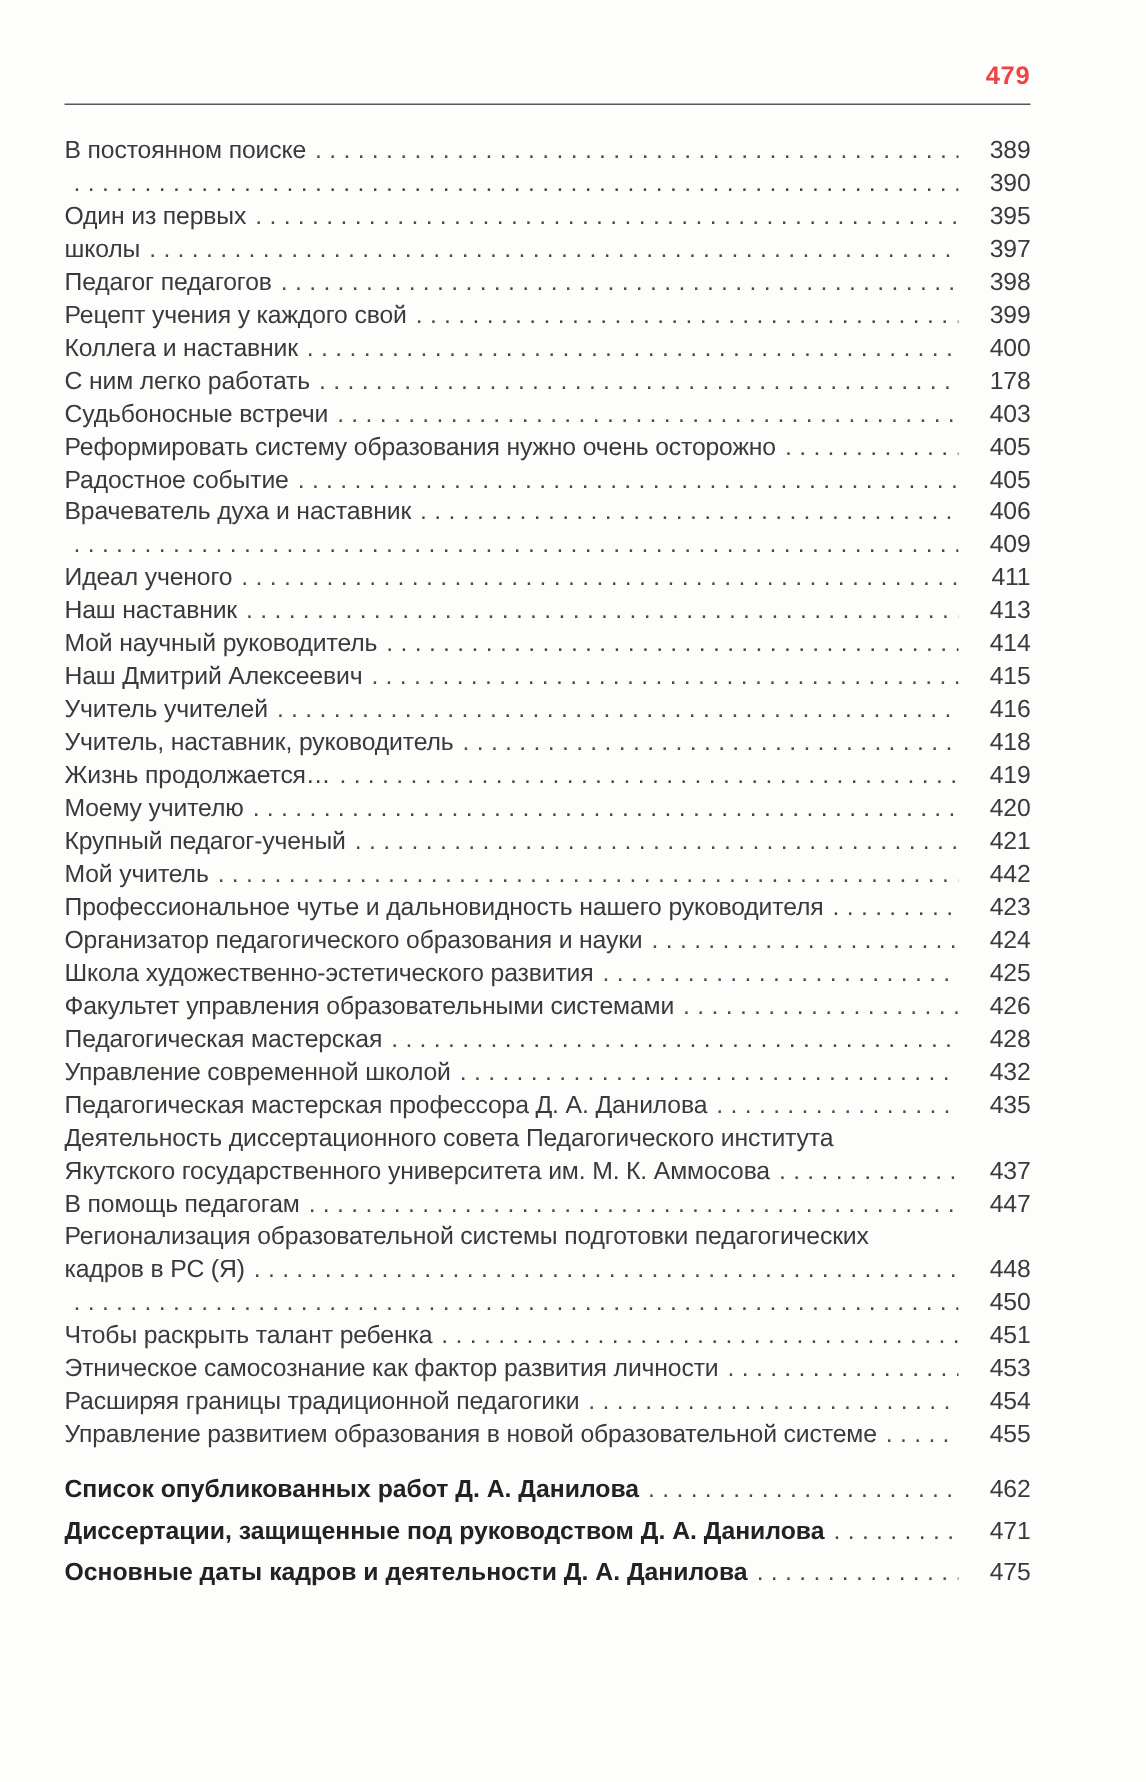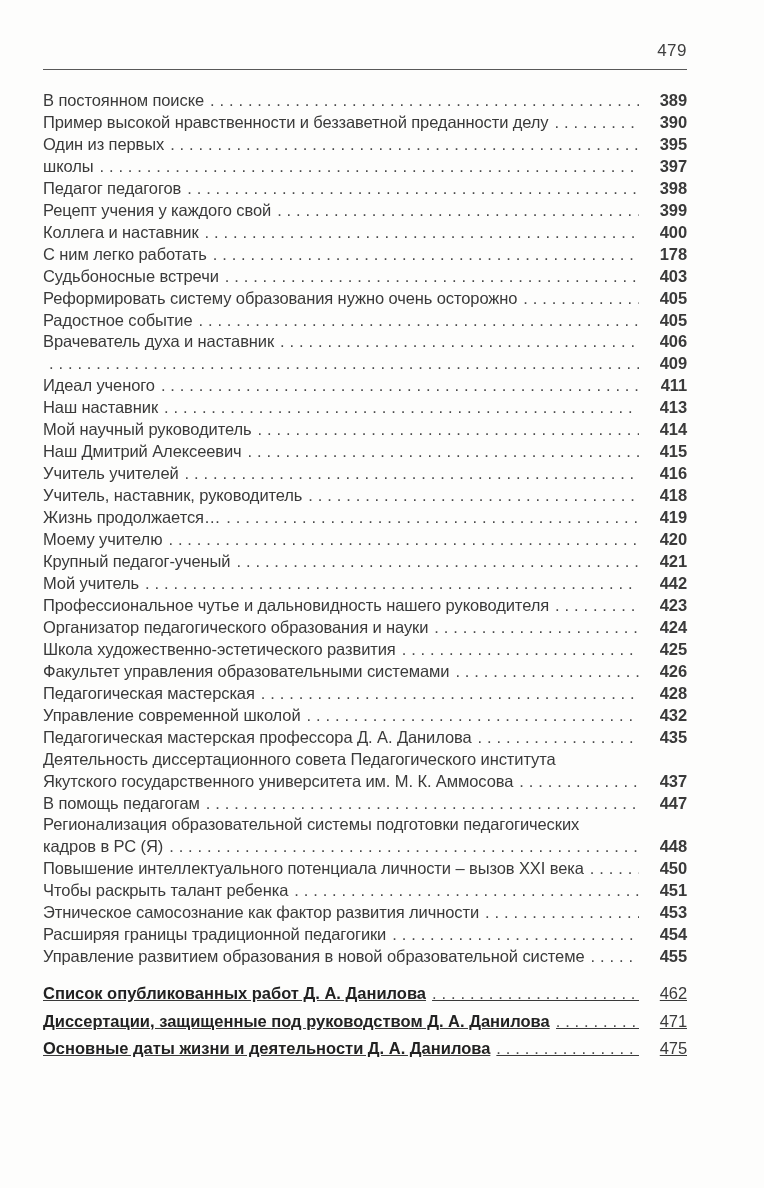--- a/index.html
+++ b/index.html
@@ -15,22 +15,23 @@
     background: #fdfdfc;
     padding: 40px 77px 0 43px;
     font-family: "Liberation Sans", "DejaVu Sans", sans-serif;
     color: #3a3a3a;
     overflow: hidden;
   }
   .header {
     text-align: right;
     font-size: 17px;
     line-height: 22px;
-    color: #404040;
+    color: #ef4444;
     letter-spacing: 0.5px;
+    font-weight: bold;
   }
   .rule {
     border: none;
     border-top: 1.6px solid #585858;
     margin: 7px 0 0 0;
     width: 100%;
   }
   .toc {
     margin-top: 20px;
     font-size: 16.5px;
@@ -53,29 +54,28 @@
     white-space: nowrap;
     margin-left: 6px;
     color: #4a4a4a;
     word-spacing: 0.5px;
   }
   .row .pagenum {
     flex: 0 0 auto;
     width: 48px;
     text-align: right;
     color: #3a3a3a;
-    font-weight: 700;
+    font-weight: 400;
   }
   .bold-section {
     margin-top: 14px;
   }
   .bold-section .row {
     line-height: 22px;
     margin-bottom: 5.5px;
-    text-decoration: underline;
   }
   .bold-section .row .title {
     font-weight: 700;
     color: #222222;
     letter-spacing: 0;
   }
   .bold-section .row .pagenum {
     font-weight: 400;
   }
 </style>
@@ -87,21 +87,20 @@
     <span class="page-number">479</span>
   </div>
   <hr class="rule">
   <div id="toc" class="toc">
       <div class="row">
         <span class="title">В постоянном поиске</span>
         <span class="dots">. . . . . . . . . . . . . . . . . . . . . . . . . . . . . . . . . . . . . . . . . . . . . . . . . . . . . . . . . . . . . . . . . . . . . . . . . . . . . . . . . . . . . . . . . . . . . . . . . . . . . . . . . . . . . . . . . . . . . . . . </span>
         <span class="pagenum">389</span>
       </div>
       <div class="row">
-        <span class="title">Пример высокой нравственности и беззаветной преданности делу</span>
         <span class="dots">. . . . . . . . . . . . . . . . . . . . . . . . . . . . . . . . . . . . . . . . . . . . . . . . . . . . . . . . . . . . . . . . . . . . . . . . . . . . . . . . . . . . . . . . . . . . . . . . . . . . . . . . . . . . . . . . . . . . . . . . </span>
         <span class="pagenum">390</span>
       </div>
       <div class="row">
         <span class="title">Один из первых</span>
         <span class="dots">. . . . . . . . . . . . . . . . . . . . . . . . . . . . . . . . . . . . . . . . . . . . . . . . . . . . . . . . . . . . . . . . . . . . . . . . . . . . . . . . . . . . . . . . . . . . . . . . . . . . . . . . . . . . . . . . . . . . . . . . </span>
         <span class="pagenum">395</span>
       </div>
       <div class="row">
         <span class="title">школы</span>
@@ -252,21 +251,20 @@
       </div>
       <div class="row">
         <span class="title">Регионализация образовательной системы подготовки педагогических</span>
       </div>
       <div class="row">
         <span class="title">кадров в РС (Я)</span>
         <span class="dots">. . . . . . . . . . . . . . . . . . . . . . . . . . . . . . . . . . . . . . . . . . . . . . . . . . . . . . . . . . . . . . . . . . . . . . . . . . . . . . . . . . . . . . . . . . . . . . . . . . . . . . . . . . . . . . . . . . . . . . . . </span>
         <span class="pagenum">448</span>
       </div>
       <div class="row">
-        <span class="title">Повышение интеллектуального потенциала личности – вызов XXI века</span>
         <span class="dots">. . . . . . . . . . . . . . . . . . . . . . . . . . . . . . . . . . . . . . . . . . . . . . . . . . . . . . . . . . . . . . . . . . . . . . . . . . . . . . . . . . . . . . . . . . . . . . . . . . . . . . . . . . . . . . . . . . . . . . . . </span>
         <span class="pagenum">450</span>
       </div>
       <div class="row">
         <span class="title">Чтобы раскрыть талант ребенка</span>
         <span class="dots">. . . . . . . . . . . . . . . . . . . . . . . . . . . . . . . . . . . . . . . . . . . . . . . . . . . . . . . . . . . . . . . . . . . . . . . . . . . . . . . . . . . . . . . . . . . . . . . . . . . . . . . . . . . . . . . . . . . . . . . . </span>
         <span class="pagenum">451</span>
       </div>
       <div class="row">
         <span class="title">Этническое самосознание как фактор развития личности</span>
@@ -289,18 +287,18 @@
         <span class="title">Список опубликованных работ Д. А. Данилова</span>
         <span class="dots">. . . . . . . . . . . . . . . . . . . . . . . . . . . . . . . . . . . . . . . . . . . . . . . . . . . . . . . . . . . . . . . . . . . . . . . . . . . . . . . . . . . . . . . . . . . . . . . . . . . . . . . . . . . . . . . . . . . . . . . . </span>
         <span class="pagenum">462</span>
       </div>
       <div class="row">
         <span class="title">Диссертации, защищенные под руководством Д. А. Данилова</span>
         <span class="dots">. . . . . . . . . . . . . . . . . . . . . . . . . . . . . . . . . . . . . . . . . . . . . . . . . . . . . . . . . . . . . . . . . . . . . . . . . . . . . . . . . . . . . . . . . . . . . . . . . . . . . . . . . . . . . . . . . . . . . . . . </span>
         <span class="pagenum">471</span>
       </div>
       <div class="row">
-        <span class="title">Основные даты жизни и деятельности Д. А. Данилова</span>
+        <span class="title">Основные даты кадров и деятельности Д. А. Данилова</span>
         <span class="dots">. . . . . . . . . . . . . . . . . . . . . . . . . . . . . . . . . . . . . . . . . . . . . . . . . . . . . . . . . . . . . . . . . . . . . . . . . . . . . . . . . . . . . . . . . . . . . . . . . . . . . . . . . . . . . . . . . . . . . . . . </span>
         <span class="pagenum">475</span>
       </div>
     </div>
 </div>
 
 </body></html>

